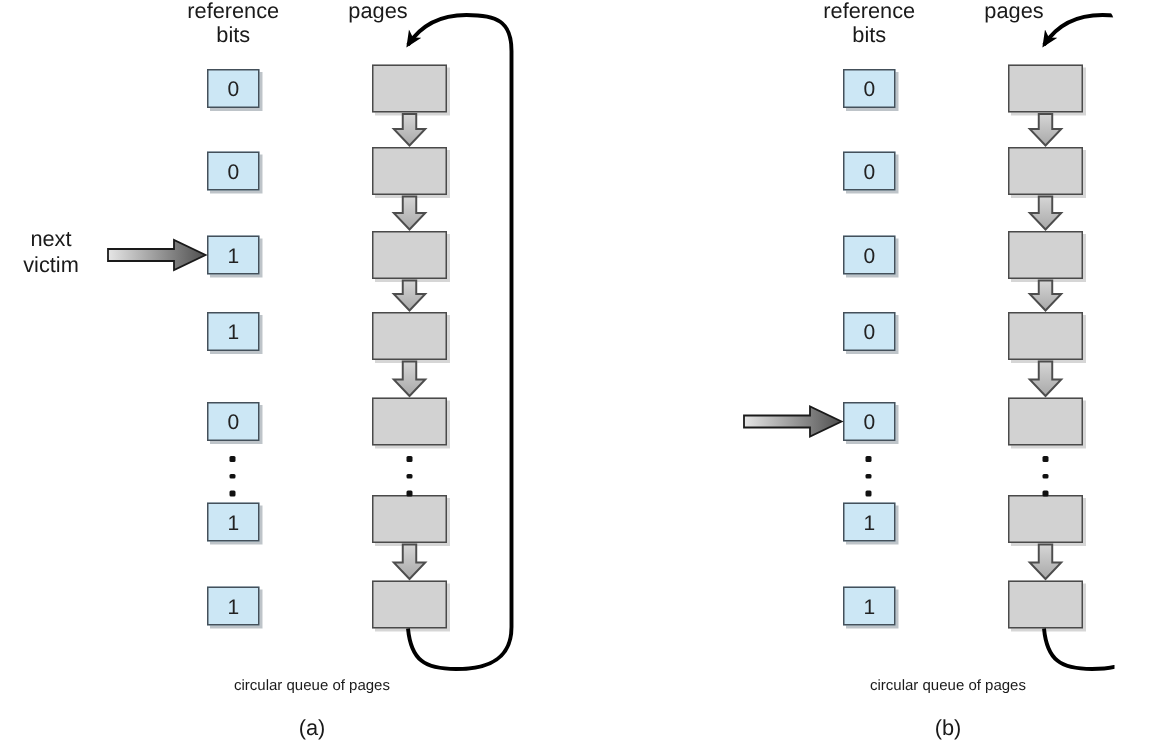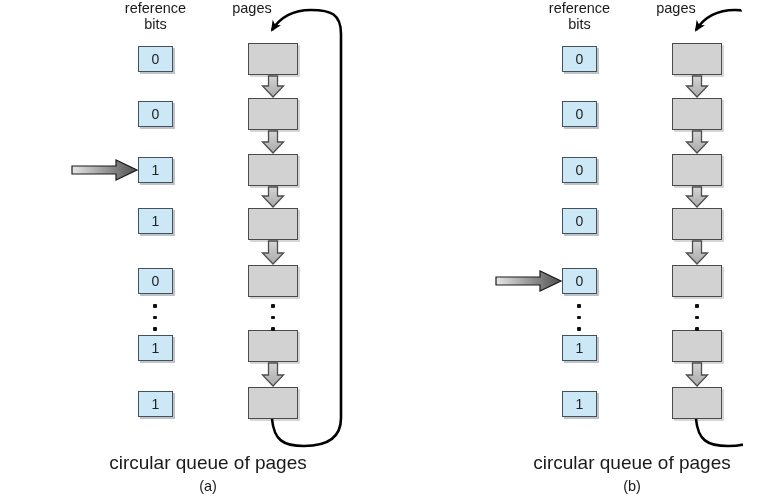--- a/index.html
+++ b/index.html
@@ -26,39 +26,43 @@
     box-shadow:2px 2px 0 rgba(120,120,120,.30);
   }
   .bt0{top:46px}.bt1{top:101px}.bt2{top:157px}.bt3{top:208px}
   .bt4{top:268px}.bt5{top:335px}.bt6{top:391px}
   .pt0{top:43px}.pt1{top:98px}.pt2{top:154px}.pt3{top:208px}
   .pt4{top:265px}.pt5{top:330px}.pt6{top:387px}
   .dots{position:absolute;display:flex;flex-direction:column;gap:8px;}
   .bits-dots{left:153px;top:304px;}
   .pages-dots{left:271px;top:304px;}
   .dot{width:3.5px;height:3.5px;background:#111;border-radius:1px;}
-  .caption{position:absolute;left:58px;top:452px;width:300px;text-align:center;font-size:19px;}
+  .caption{position:absolute;left:58px;top:452px;width:300px;text-align:center;font-size:10px;}
   .sublabel{position:absolute;left:58px;top:478px;width:300px;text-align:center;font-size:14.5px;}
   .nextvictim{position:absolute;left:0;top:152px;width:68px;text-align:center;
     font-size:14.5px;line-height:17px;}
   svg.overlay{position:absolute;left:0;top:0;pointer-events:none;}
 </style>
 </head>
 <body>
 
 <div class="stage">
 
   <div class="panel panel-a">
 
     <div class="hdr ref-hdr">
       <div>reference</div>
       <div>bits</div>
     </div>
     <div class="hdr pages-hdr">pages</div>
 
+    <div class="nextvictim">
+      <div>next</div>
+      <div>victim</div>
+    </div>
 
     <div class="bitbox bt0">0</div>
     <div class="bitbox bt1">0</div>
     <div class="bitbox bt2">1</div>
     <div class="bitbox bt3">1</div>
     <div class="bitbox bt4">0</div>
     <div class="bitbox bt5">1</div>
     <div class="bitbox bt6">1</div>
 
     <div class="pagebox pt0"></div>

